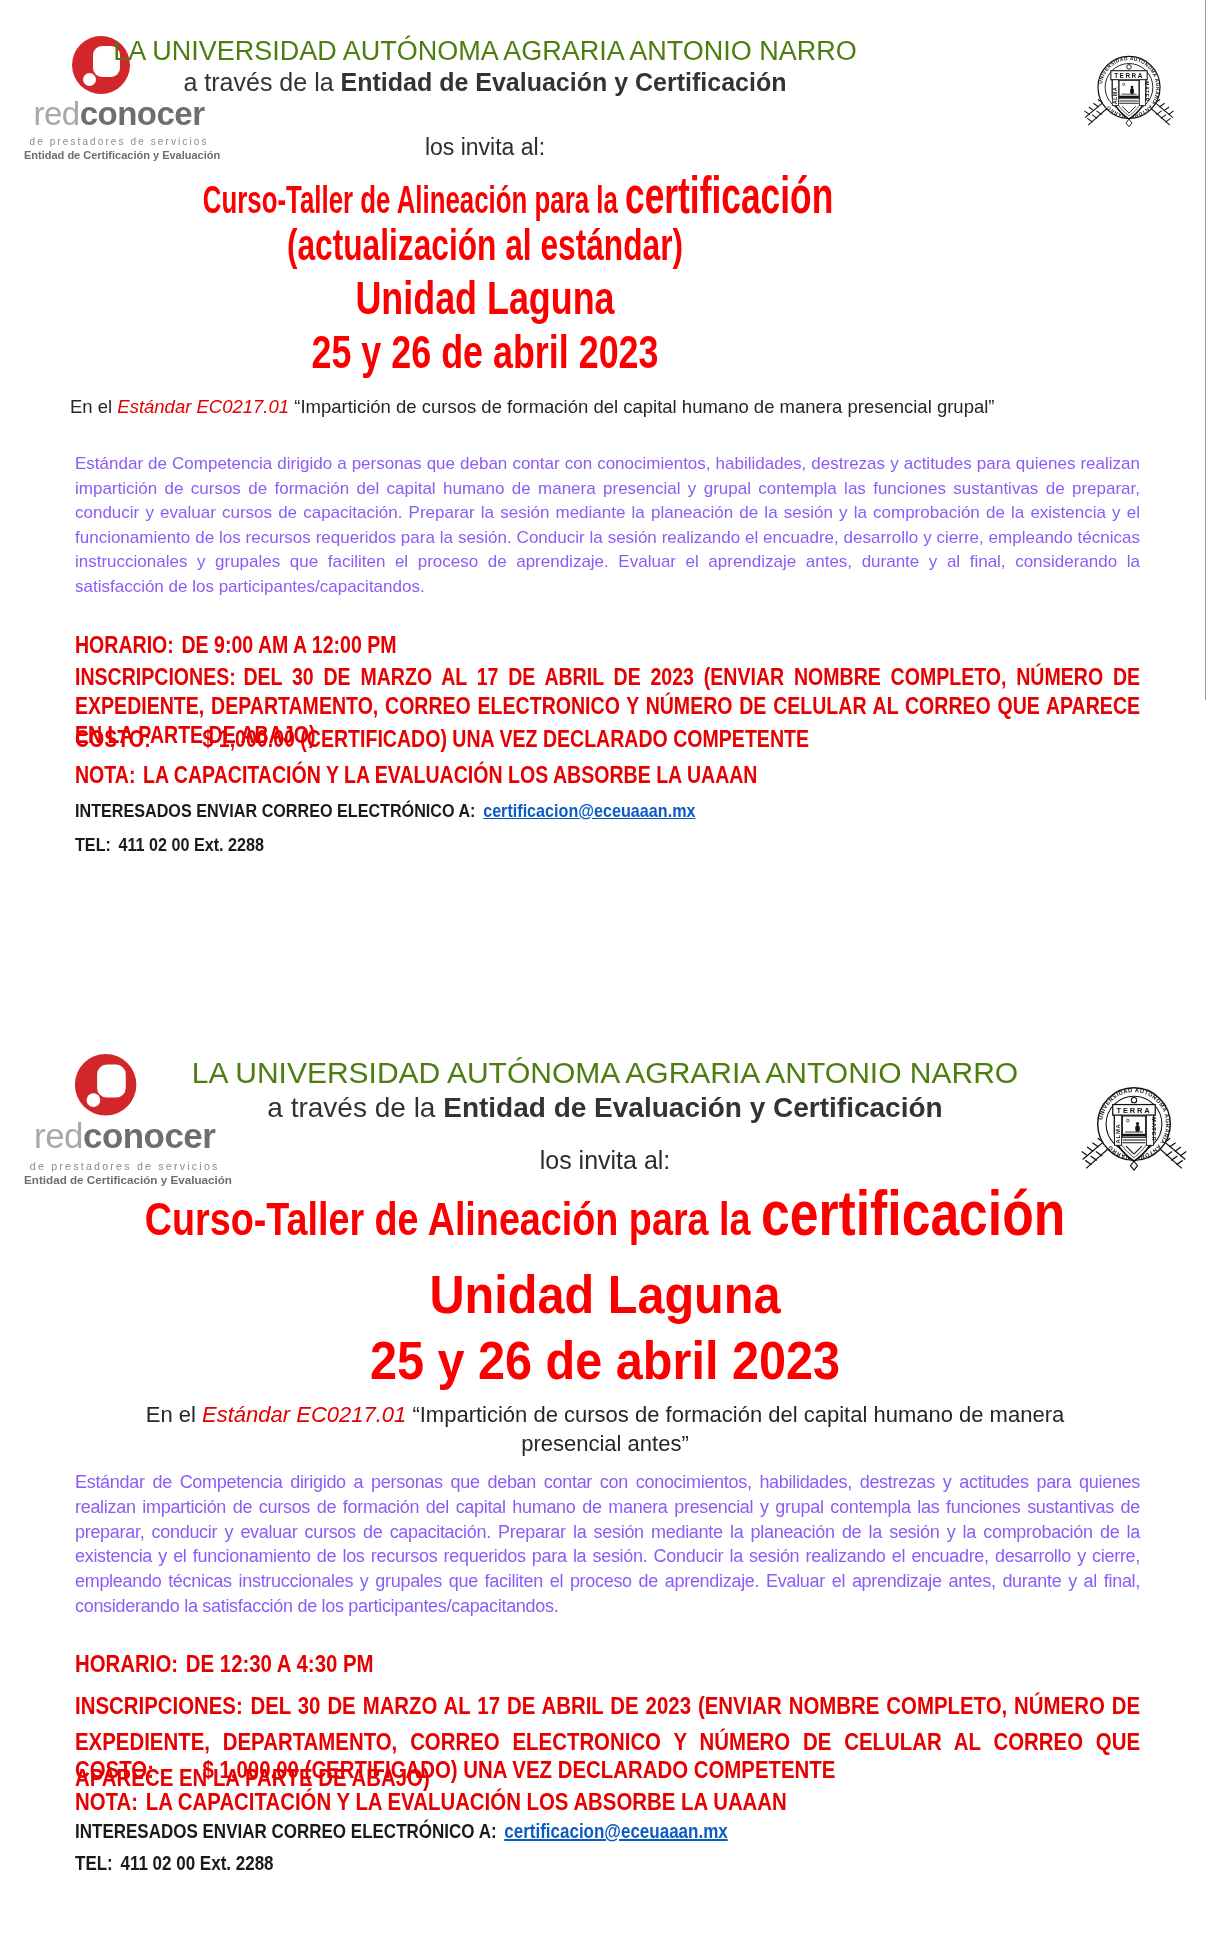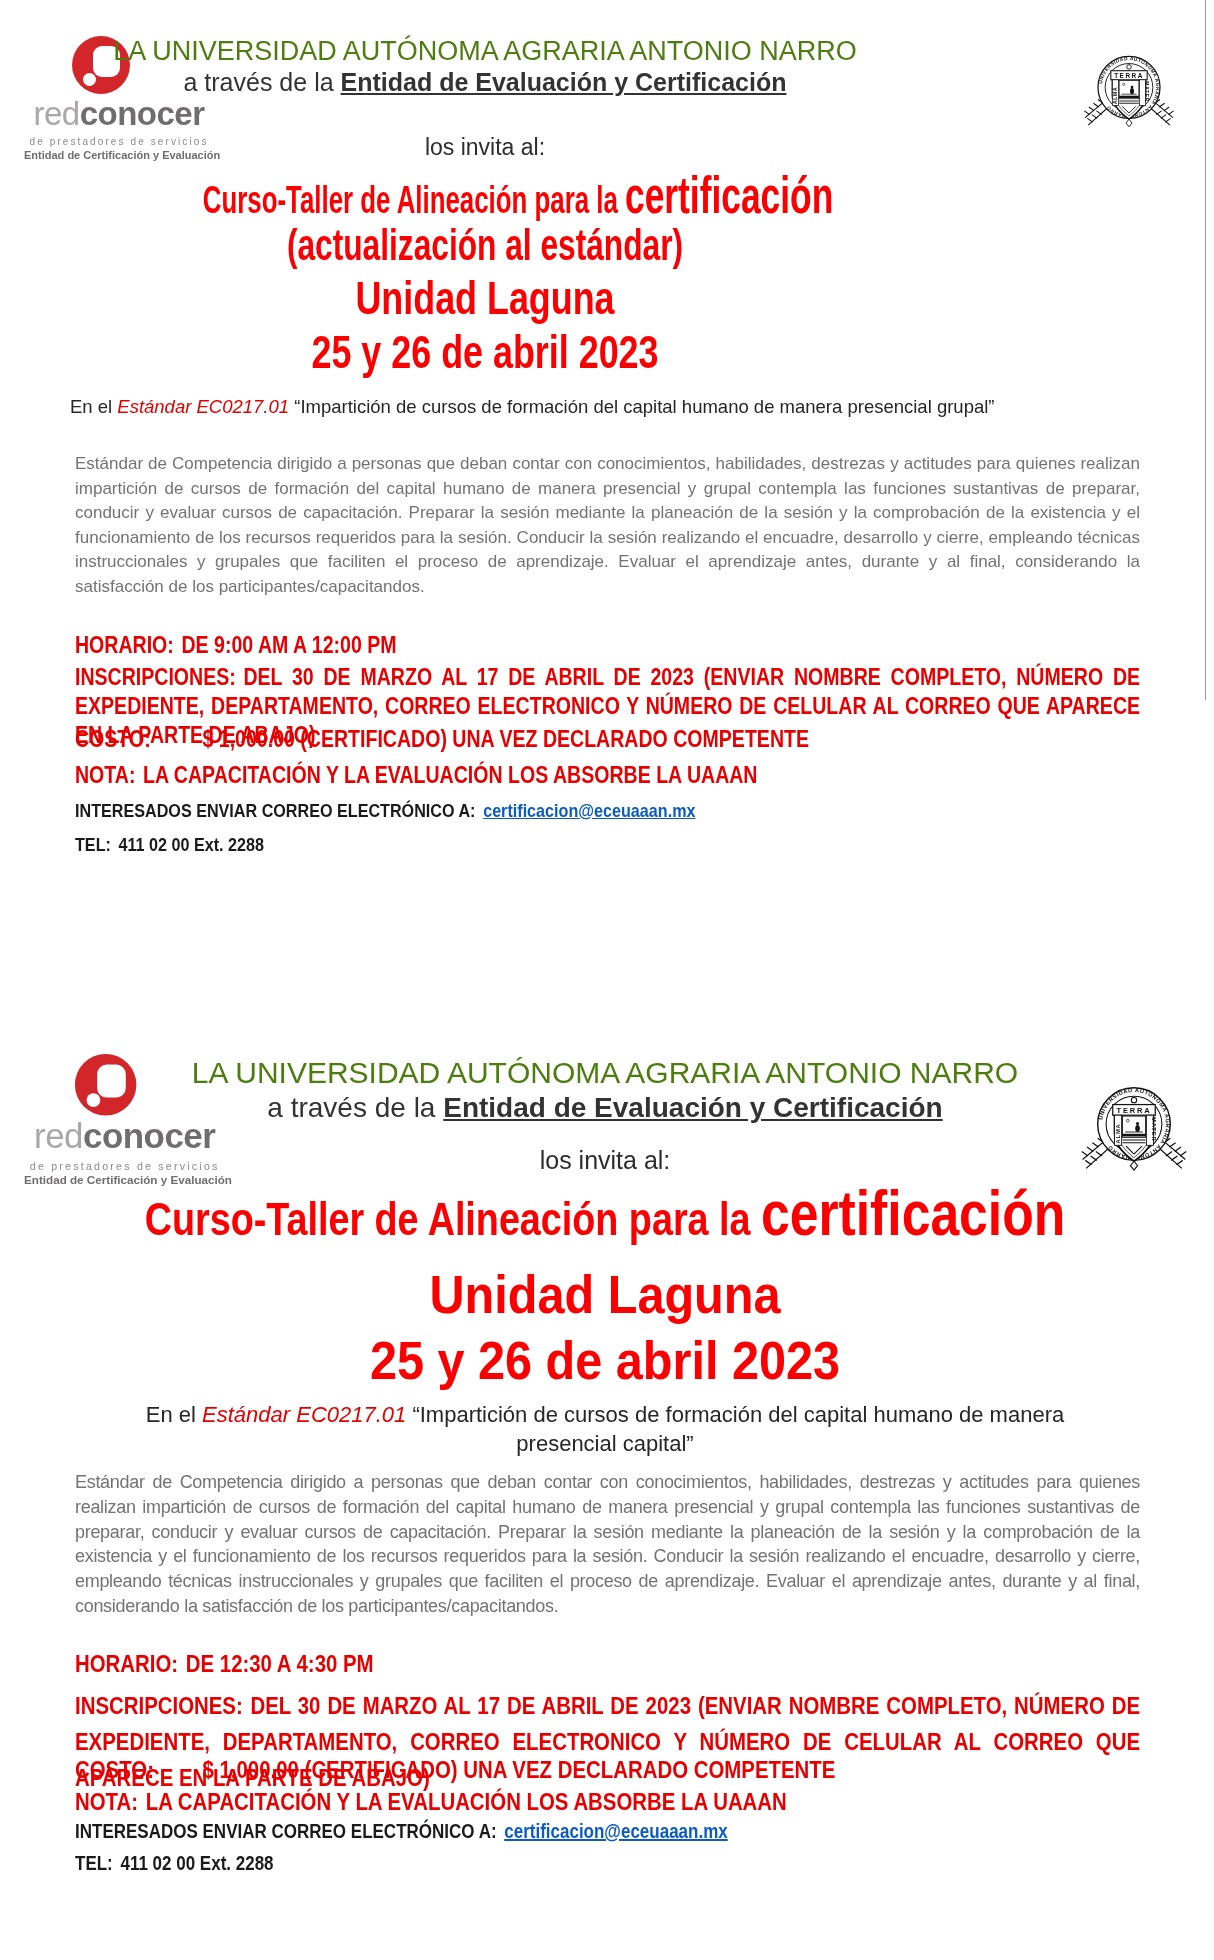--- a/index.html
+++ b/index.html
@@ -15,37 +15,37 @@
   .logo-dot{position:absolute;left:11px;top:37px;width:13px;height:13px;border-radius:50%;background:#fff;}
   .logo-word{font-size:33px;line-height:1.05;margin-top:3px;letter-spacing:-0.5px;white-space:nowrap;}
   .lw-red{color:#a9a7a8;font-weight:400;}
   .lw-conocer{color:#6f6d6e;font-weight:700;}
   .logo-tag1{font-size:10px;letter-spacing:2.1px;color:#8c8a8b;margin-top:4px;white-space:nowrap;}
   .logo-tag2{font-size:11px;font-weight:700;color:#6f6d6e;margin-top:2px;white-space:nowrap;}
 
   
   .hdr1{font-size:27px;color:#4d7c0f;white-space:nowrap;}
   .hdr2{font-size:25px;color:#333;white-space:nowrap;}
-  .hdr2 b{font-weight:700;text-decoration:underline;}
+  .hdr2 b{font-weight:700;}
   .invite{font-size:23px;color:#2d2d2d;text-align:center;}
 
   
   .red-line{color:#fb0000;font-weight:700;white-space:nowrap;line-height:1.05;}
   .sx68{transform:scaleX(0.68);transform-origin:50% 50%;}
   .sx72{transform:scaleX(0.72);transform-origin:50% 50%;}
   .sx78{transform:scaleX(0.78);transform-origin:50% 50%;}
   .sx82{transform:scaleX(0.82);transform-origin:50% 50%;}
   .sx90{transform:scaleX(0.90);transform-origin:50% 50%;}
 
   
   .subtitle{color:#262626;white-space:nowrap;}
   .subtitle .std{color:#e30000;font-style:italic;}
 
   
-  .body-par{color:#737373;text-align:justify;}
+  .body-par{color:#8b5cf6;text-align:justify;}
 
   
   .cond{transform:scaleX(0.85);transform-origin:0 0;width:1253px;}
   .red-det{color:#e60000;font-weight:700;}
   .blk-det{color:#1a1a1a;font-weight:700;}
   .lbl-gap{margin-right:9px;}
   .costo-lbl{display:inline-block;width:150px;}
   .email-link{color:#0b5bc5;text-decoration:underline;font-weight:700;cursor:pointer;}
 
   
@@ -191,21 +191,21 @@
     <div class="abs center hdr1" style="left:10px;top:16px;width:1190px;font-size:30px;">LA UNIVERSIDAD AUTÓNOMA AGRARIA ANTONIO NARRO</div>
     <div class="abs center hdr2" style="left:10px;top:52px;width:1190px;font-size:28px;"><span>a través de la </span><b>Entidad de Evaluación y Certificación</b></div>
     <div class="abs center invite" style="left:10px;top:106px;width:1190px;font-size:25px;">los invita al:</div>
 
     <div class="abs center red-line sx82" style="left:10px;top:140px;width:1190px;font-size:46px;"><span>Curso-Taller de Alineación para la </span><span style="font-size:63px;">certificación</span></div>
     <div class="abs center red-line sx90" style="left:10px;top:226px;width:1190px;font-size:54px;">Unidad Laguna</div>
     <div class="abs center red-line sx90" style="left:10px;top:292px;width:1190px;font-size:54px;">25 y 26 de abril 2023</div>
 
     <div class="abs center subtitle" style="left:10px;top:360px;width:1190px;font-size:22px;line-height:29px;">
       <div><span>En el </span><span class="std">Estándar EC0217.01</span><span> “Impartición de cursos de formación del capital humano de manera</span></div>
-      <div>presencial capital”</div>
+      <div>presencial antes”</div>
     </div>
 
     <div class="abs body-par" style="left:75px;top:430px;width:1065px;font-size:18px;line-height:24.8px;letter-spacing:-0.3px;">Estándar de Competencia dirigido a personas que deban contar con conocimientos, habilidades, destrezas y actitudes para quienes realizan impartición de cursos de formación del capital humano de manera presencial y grupal contempla las funciones sustantivas de preparar, conducir y evaluar cursos de capacitación. Preparar la sesión mediante la planeación de la sesión y la comprobación de la existencia y el funcionamiento de los recursos requeridos para la sesión. Conducir la sesión realizando el encuadre, desarrollo y cierre, empleando técnicas instruccionales y grupales que faciliten el proceso de aprendizaje. Evaluar el aprendizaje antes, durante y al final, considerando la satisfacción de los participantes/capacitandos.</div>
 
     <div class="abs cond red-det" style="left:75px;top:610px;font-size:24px;"><span class="lbl-gap">HORARIO:</span><span>DE 12:30 A 4:30 PM</span></div>
     <div class="abs cond red-det" style="left:75px;top:648px;font-size:24px;line-height:36px;text-align:justify;"><span class="lbl-gap">INSCRIPCIONES:</span><span>DEL 30 DE MARZO AL 17 DE ABRIL DE 2023  (ENVIAR NOMBRE COMPLETO, NÚMERO DE EXPEDIENTE, DEPARTAMENTO, CORREO ELECTRONICO Y NÚMERO DE CELULAR AL CORREO QUE APARECE EN LA PARTE DE ABAJO)</span></div>
     <div class="abs cond red-det" style="left:75px;top:716px;font-size:24px;"><span class="costo-lbl">COSTO:</span><span>$ 1,000.00 (CERTIFICADO) UNA VEZ DECLARADO COMPETENTE</span></div>
     <div class="abs cond red-det" style="left:75px;top:748px;font-size:24px;"><span class="lbl-gap">NOTA:</span><span>LA CAPACITACIÓN Y LA EVALUACIÓN LOS ABSORBE LA UAAAN</span></div>
     <div class="abs cond blk-det" style="left:75px;top:780px;font-size:20px;"><span class="lbl-gap">INTERESADOS ENVIAR CORREO ELECTRÓNICO A:</span><span class="email-link">certificacion@eceuaaan.mx</span></div>
     <div class="abs cond blk-det" style="left:75px;top:812px;font-size:20px;"><span class="lbl-gap">TEL:</span><span>411 02 00 Ext. 2288</span></div>

